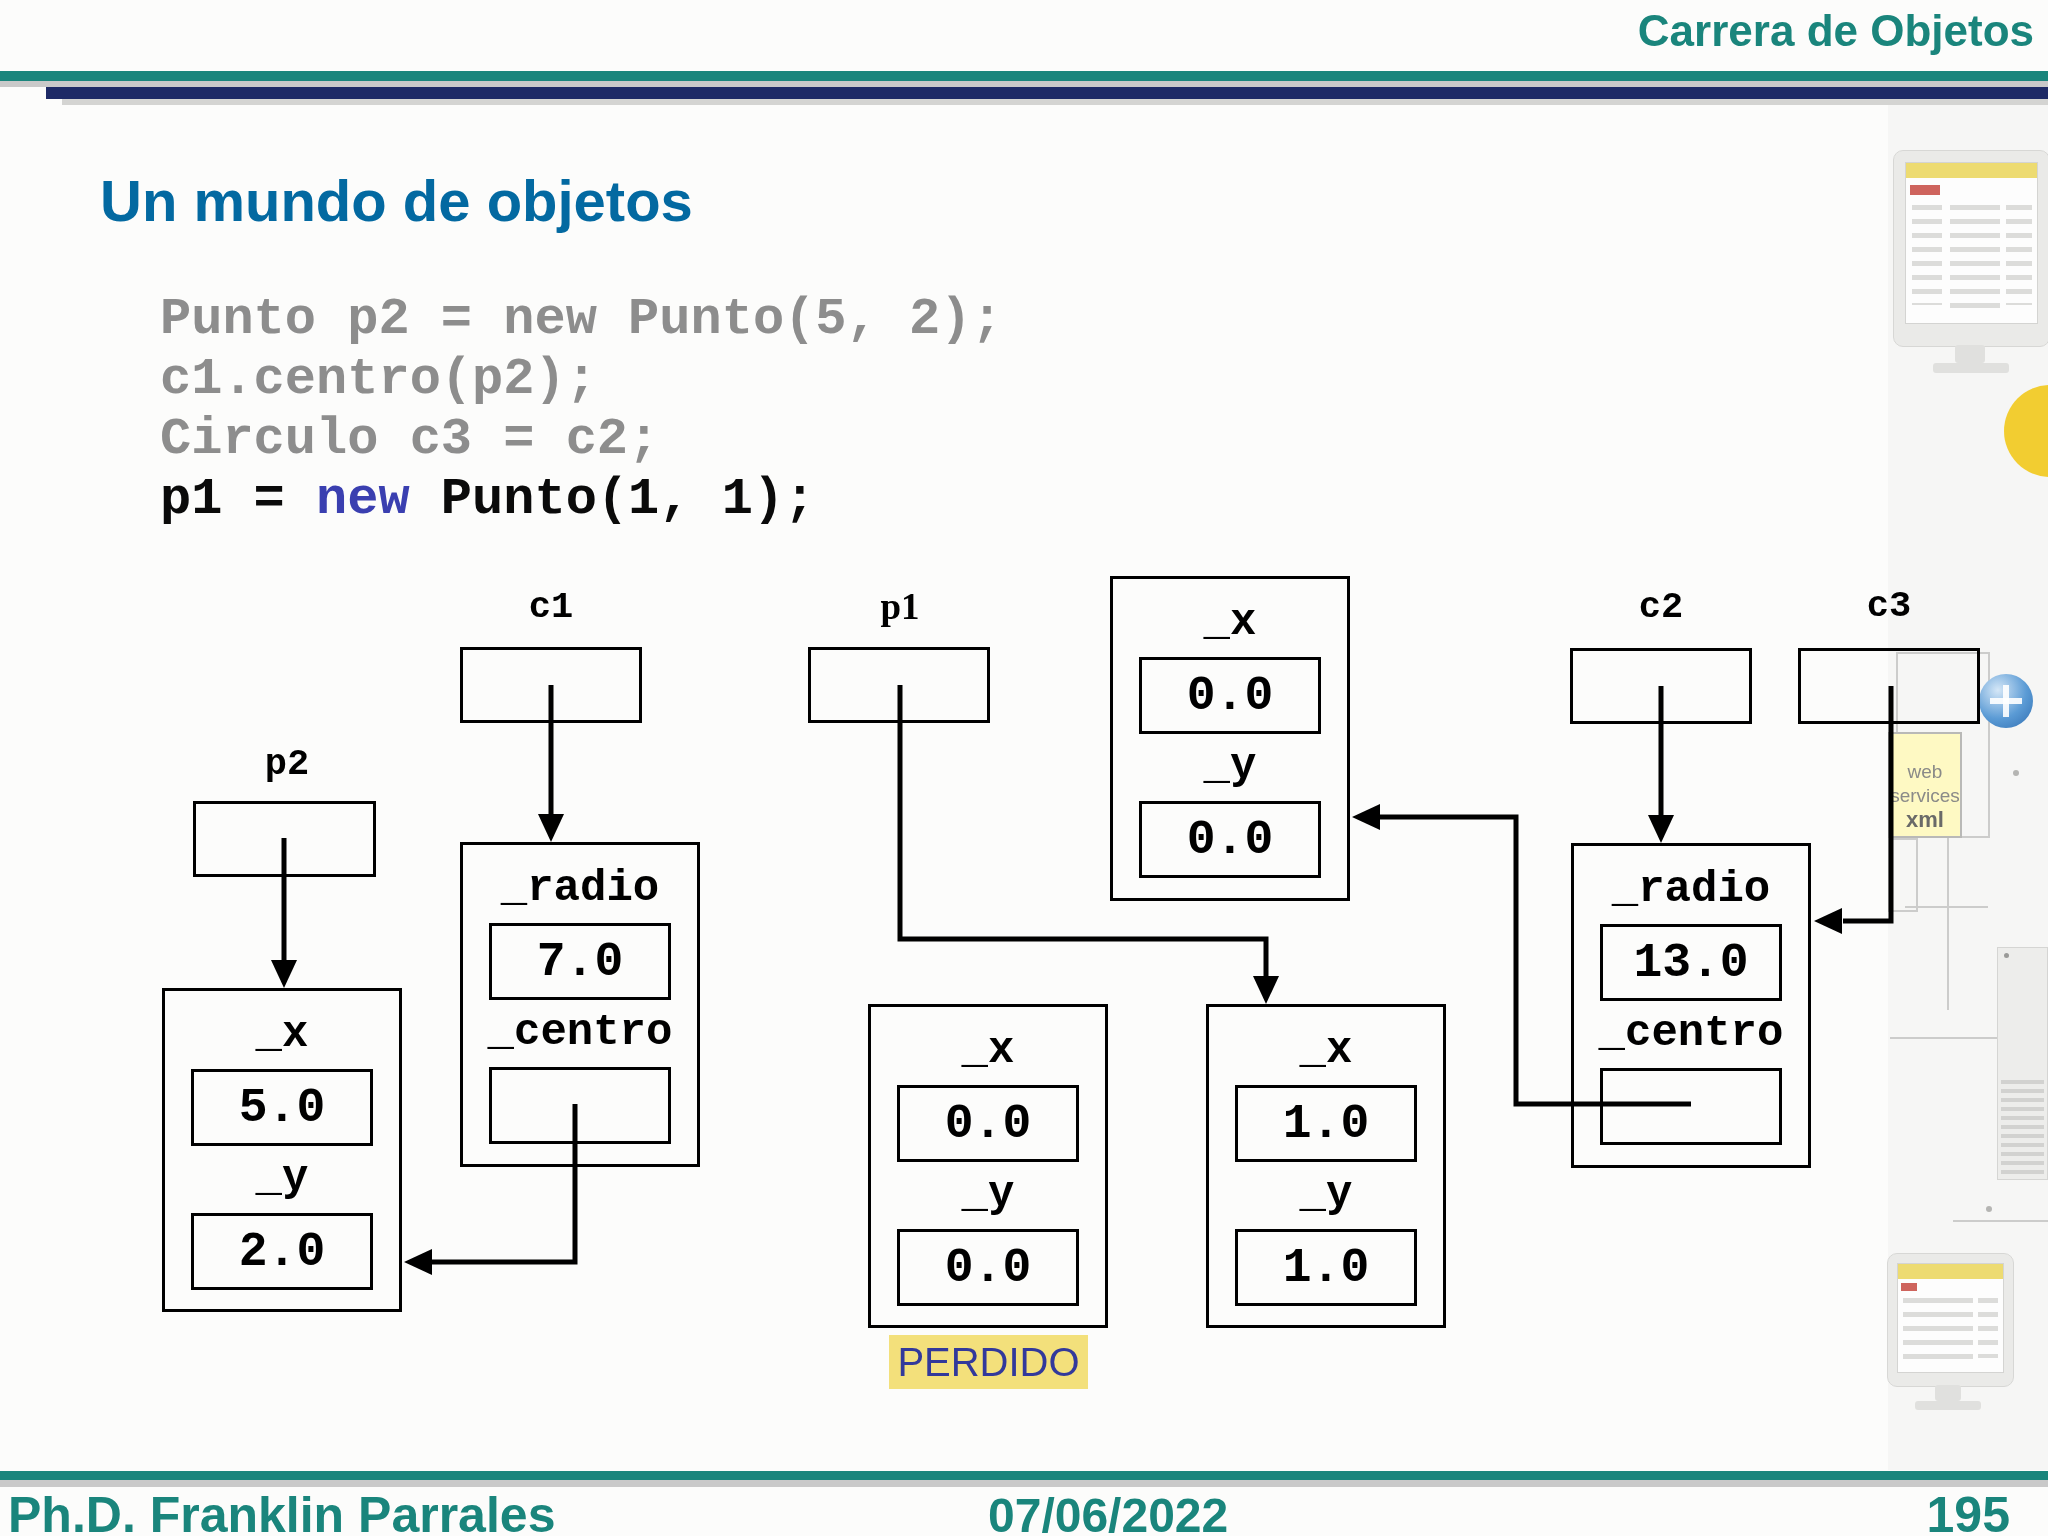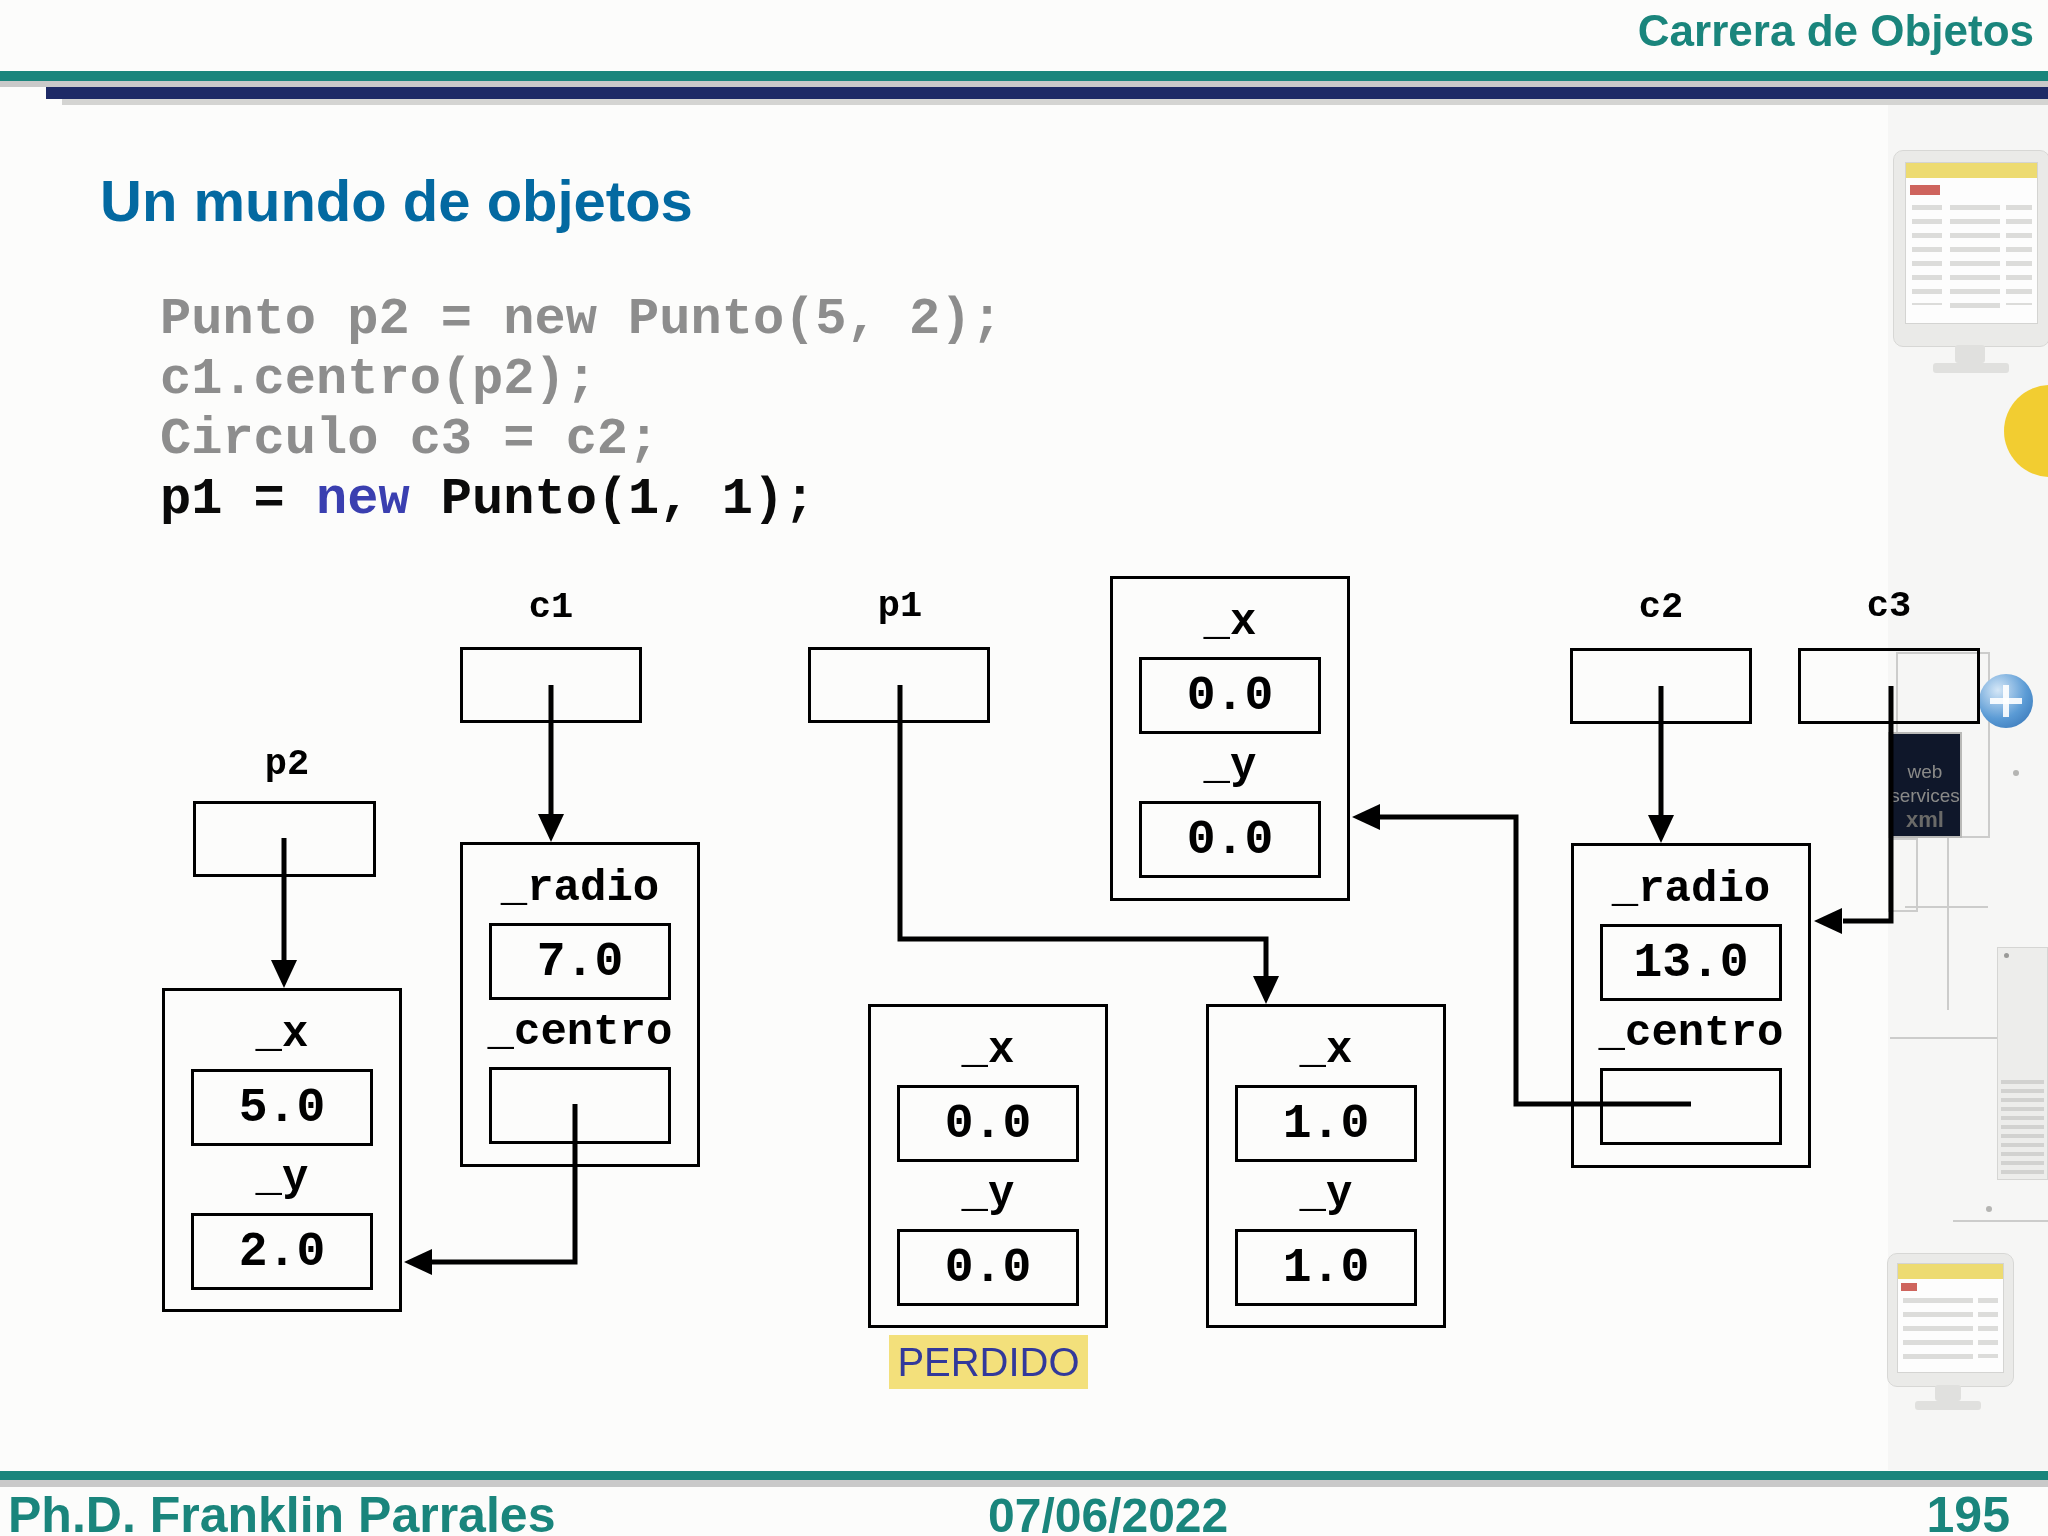--- a/index.html
+++ b/index.html
@@ -26,21 +26,21 @@
              font-weight:bold;font-size:52px;color:#8d8d8d;white-space:pre;}
   .code-1{top:290px;} .code-2{top:350px;} .code-3{top:410px;}
   .code-4{top:470px;color:#0a0a0a;}
   .code-kw{color:#3a3fb0;text-align:center;}
   
   .mono{font-family:"Liberation Mono","DejaVu Sans Mono",monospace;font-weight:bold;color:#000;}
   .ref-label{position:absolute;font-size:37px;transform:translateX(-50%);z-index:5;}
   .ref-box{position:absolute;width:182px;height:76px;border:3px solid #000;box-sizing:border-box;z-index:5;}
   .lbl-p2{left:287px;top:743px;} .box-p2{left:193px;top:801px;width:183px;}
   .lbl-c1{left:551px;top:586px;} .box-c1{left:460px;top:647px;}
-  .lbl-p1{left:900px;top:585px;} .box-p1{left:808px;top:647px;}
+  .lbl-p1{left:900px;top:585px;font-family:Liberation Serif, serif;} .box-p1{left:808px;top:647px;}
   .lbl-c2{left:1661px;top:586px;} .box-c2{left:1570px;top:648px;}
   .lbl-c3{left:1889px;top:585px;} .box-c3{left:1798px;top:648px;}
   .obj{position:absolute;width:240px;height:324px;border:3px solid #000;box-sizing:border-box;z-index:5;}
   .obj-p2t{left:162px;top:988px;}
   .obj-c1t{left:460px;top:842px;height:325px;}
   .obj-mid{left:1110px;top:576px;height:325px;}
   .obj-lost{left:868px;top:1004px;}
   .obj-p1t{left:1206px;top:1004px;}
   .obj-c2t{left:1571px;top:843px;height:325px;}
   .obj-label{position:absolute;left:0;width:100%;text-align:center;font-size:44px;}
@@ -76,21 +76,21 @@
   .tower{left:1997px;top:947px;width:51px;height:233px;background:#ededeb;border:1px solid #d5d5d3;box-sizing:border-box;}
   .tower::after{content:"";position:absolute;left:3px;bottom:4px;right:3px;height:95px;
                 background:repeating-linear-gradient(#d2d2d0 0 4px,#ededeb 4px 9px);}
   .tower-dot{left:2004px;top:953px;width:5px;height:5px;border-radius:50%;background:#9a9a98;}
   .yellow-circle{left:2004px;top:385px;width:92px;height:92px;border-radius:50%;background:#f2c91c;opacity:.9;}
   .sphere{left:1979px;top:674px;width:54px;height:54px;border-radius:50%;
           background:radial-gradient(circle at 35% 30%,#d5e7f7,#5b9bd5 55%,#2f6db0);}
   .sphere-bar{position:absolute;background:#fff;opacity:.9;}
   .sb-h{left:11px;top:24px;width:32px;height:6px;}
   .sb-v{left:24px;top:11px;width:6px;height:32px;}
-  .ws-box{left:1888px;top:732px;width:74px;height:106px;border:2px solid #b9b9b7;background:#0f172a;
+  .ws-box{left:1888px;top:732px;width:74px;height:106px;border:2px solid #b9b9b7;background:#fef9c3;
           box-sizing:border-box;text-align:center;color:#8a8a88;font-size:19px;line-height:24px;padding-top:26px;}
   .ws-xml{font-weight:bold;font-size:22px;color:#6a6a68;}
 </style>
 </head>
 <body>
 
 <div class="slide">
 
   <div class="hdr-text hdr-program">Carrera de Objetos</div>
   <div class="rule rule-teal-top"></div>

